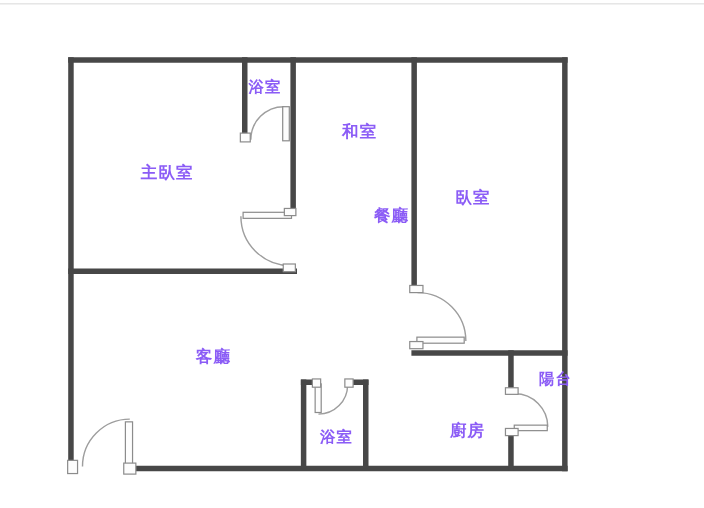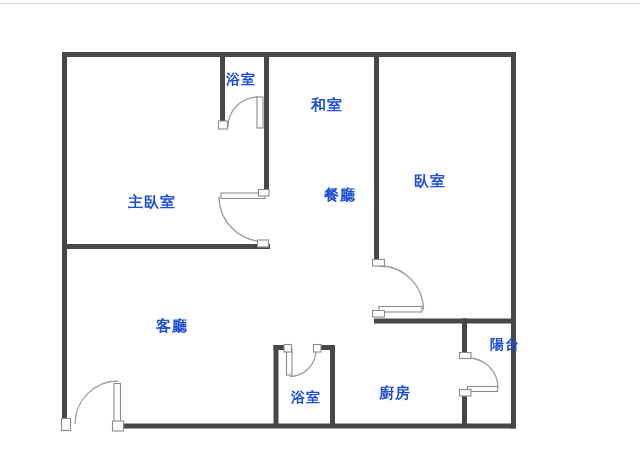--- a/index.html
+++ b/index.html
@@ -27,21 +27,21 @@
     position: absolute;
     left: 0;
     top: 0;
   }
   .room-label {
     position: absolute;
     transform: translate(-50%, -50%);
     font-size: 15px;
     font-weight: 600;
     letter-spacing: 1px;
-    color: #1d4ed8;
+    color: #8b5cf6;
     white-space: nowrap;
     line-height: 1;
   }
 </style>
 </head>
 <body>
 
 <div class="stage">
 
   <div class="top-divider"></div>
@@ -95,31 +95,31 @@
       <rect x="286.5" y="349" width="5.5" height="26"></rect>
       <rect x="284" y="344.5" width="7.5" height="7.5"></rect>
       <rect x="313.5" y="344.5" width="7.5" height="7.5"></rect>
 
       <rect x="114" y="383.5" width="6.5" height="41"></rect>
       <rect x="61.5" y="418.5" width="9" height="12"></rect>
       <rect x="112.5" y="421" width="11" height="10"></rect>
     </g>
   </svg>
 
-  <div class="room-label" style="left:152px; top:157px;margin-top:44px;">主臥室</div>
+  <div class="room-label" style="left:152px; top:157px;">主臥室</div>
 
   <div class="room-label" style="left:241px; top:79px; font-size:14px;">浴室</div>
 
-  <div class="room-label" style="left:327px; top:104px;">和室</div>
+  <div class="room-label" style="left:327px; top:120px;">和室</div>
 
-  <div class="room-label" style="left:340px; top:196px;font-family:Liberation Mono, monospace;">餐廳</div>
+  <div class="room-label" style="left:356px; top:196px;">餐廳</div>
 
   <div class="room-label" style="left:430px; top:180px;">臥室</div>
 
-  <div class="room-label" style="left:172px; top:325px;">客廳</div>
+  <div class="room-label" style="left:194px; top:325px;">客廳</div>
 
   <div class="room-label" style="left:306px; top:397px; font-size:14px;">浴室</div>
 
-  <div class="room-label" style="left:395px; top:392px;">廚房</div>
+  <div class="room-label" style="left:425px; top:392px;">廚房</div>
 
   <div class="room-label" style="left:505px; top:344px; font-size:14px;">陽台</div>
 
 </div>
 
 </body></html>

